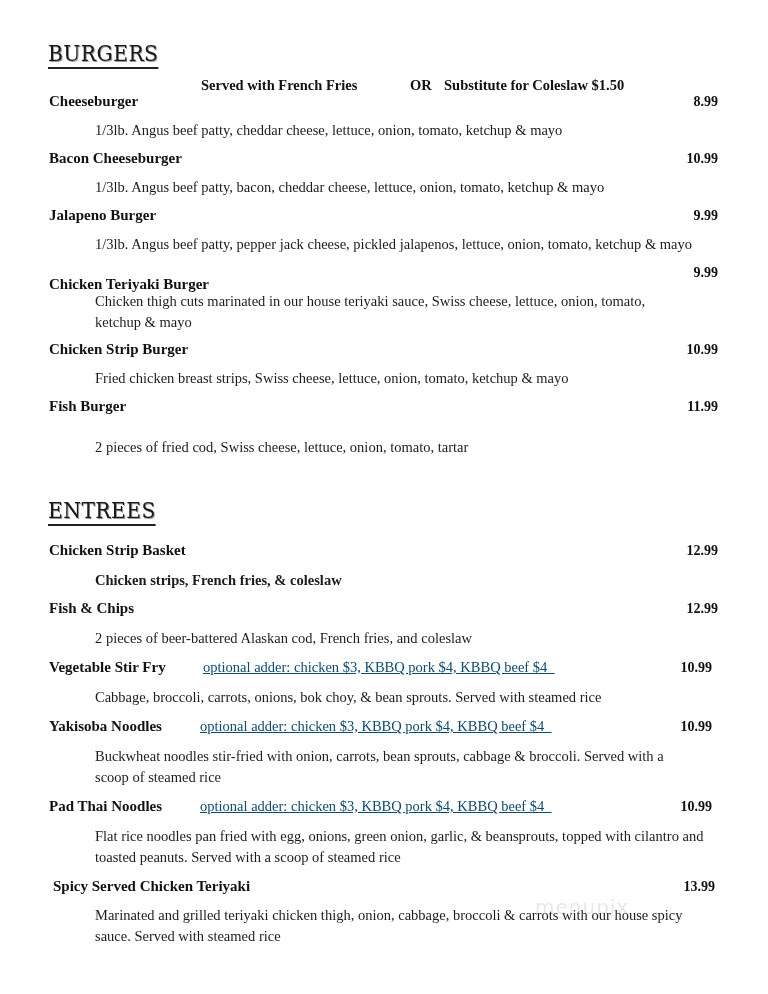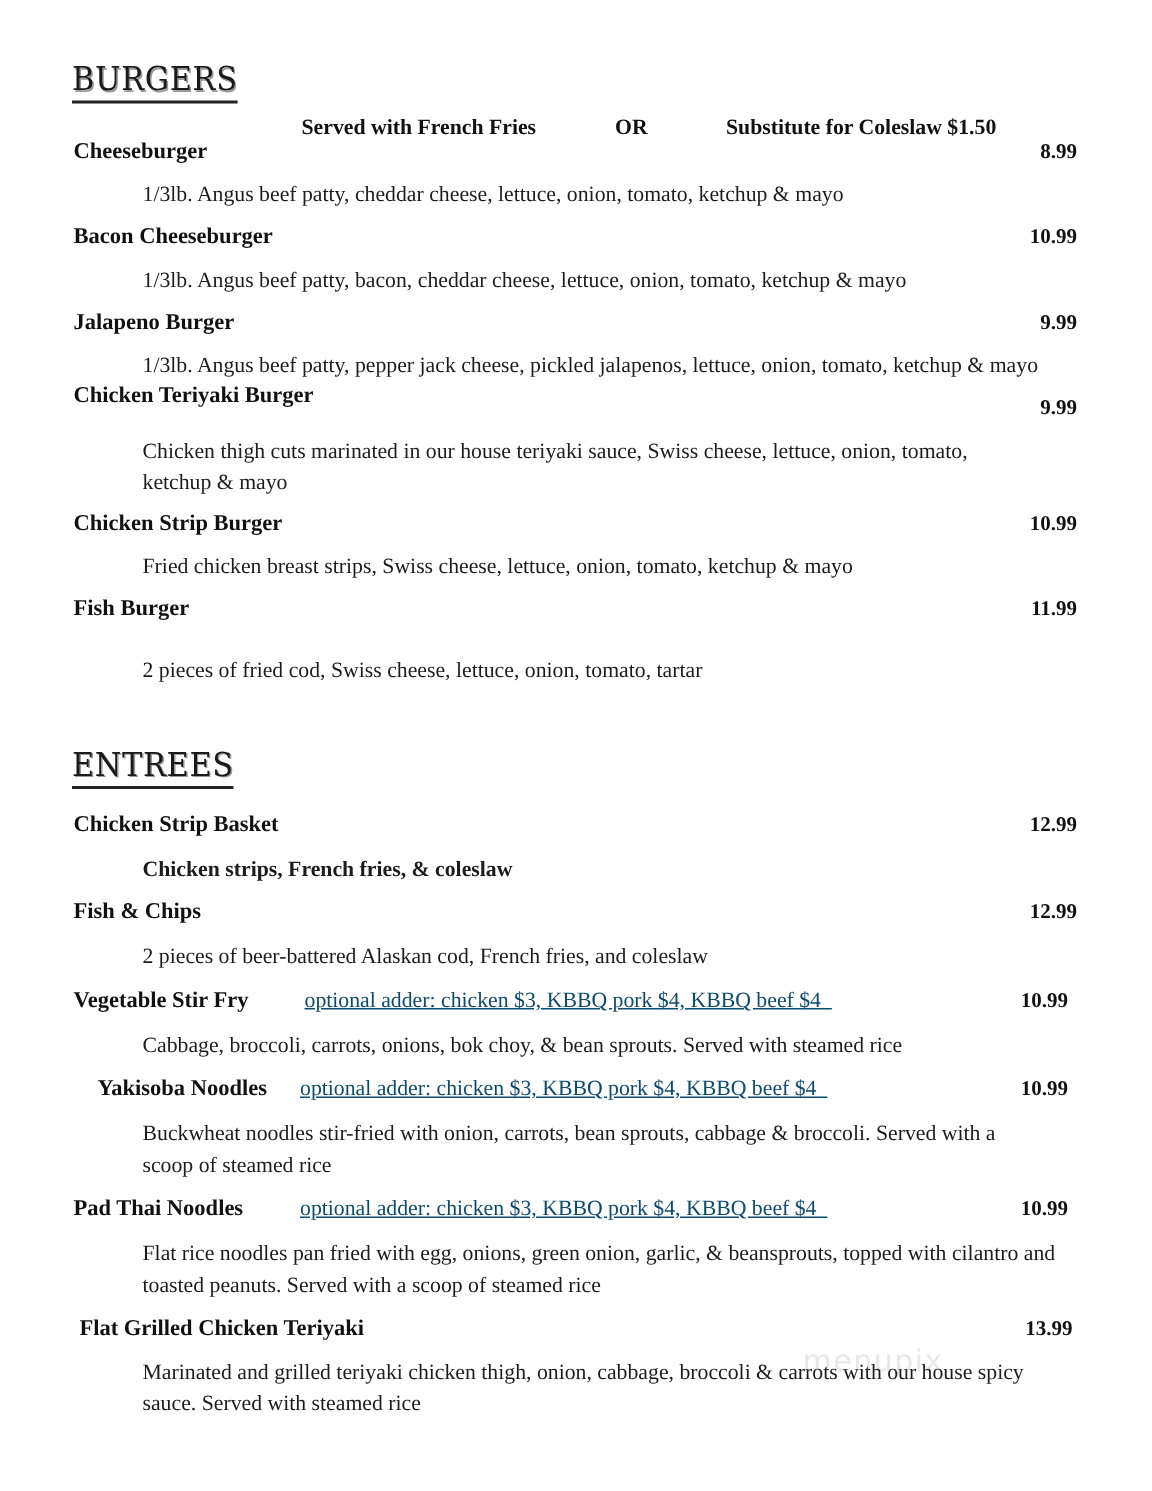--- a/index.html
+++ b/index.html
@@ -89,36 +89,36 @@
     }
   </style>
 </head>
 <body>
 
 <div class="section-header" style="top:42px;text-align:center;">
   <span class="section-title">BURGERS</span>
 </div>
 <span class="served-note" style="left:201px;">Served with French Fries</span>
 <span class="served-note" style="left:410px;">OR</span>
-<span class="served-note" style="left:484px;">Substitute for Coleslaw $1.50</span>
+<span class="served-note" style="left:444px;">Substitute for Coleslaw $1.50</span>
 
 <div>
   <span class="item-name" style="top:93px;">Cheeseburger</span>
   <span class="item-price" style="top:94px;">8.99</span>
   <div class="item-desc" style="top:120px;">1/3lb. Angus beef patty, cheddar cheese, lettuce, onion, tomato, ketchup &amp; mayo</div>
 
   <span class="item-name" style="top:150px;">Bacon Cheeseburger</span>
   <span class="item-price" style="top:151px;">10.99</span>
   <div class="item-desc" style="top:177px;">1/3lb. Angus beef patty, bacon, cheddar cheese, lettuce, onion, tomato, ketchup &amp; mayo</div>
 
   <span class="item-name" style="top:207px;">Jalapeno Burger</span>
   <span class="item-price" style="top:208px;">9.99</span>
   <div class="item-desc" style="top:234px; width:640px; white-space:nowrap;">1/3lb. Angus beef patty, pepper jack cheese, pickled jalapenos, lettuce, onion, tomato, ketchup &amp; mayo</div>
 
-  <span class="item-name" style="top:256px;">Chicken Teriyaki Burger</span>
+  <span class="item-name" style="top:276px;">Chicken Teriyaki Burger</span>
   <span class="item-price" style="top:265px;">9.99</span>
   <div class="item-desc" style="top:291px; width:585px;">Chicken thigh cuts marinated in our house teriyaki sauce, Swiss cheese, lettuce, onion, tomato, ketchup &amp; mayo</div>
 
   <span class="item-name" style="top:341px;">Chicken Strip Burger</span>
   <span class="item-price" style="top:342px;">10.99</span>
   <div class="item-desc" style="top:368px;">Fried chicken breast strips, Swiss cheese, lettuce, onion, tomato, ketchup &amp; mayo</div>
 
   <span class="item-name" style="top:398px;">Fish Burger</span>
   <span class="item-price" style="top:399px;">11.99</span>
   <div class="item-desc" style="top:437px;">2 pieces of fried cod, Swiss cheese, lettuce, onion, tomato, tartar</div>
@@ -135,28 +135,28 @@
 
   <span class="item-name" style="top:600px;">Fish &amp; Chips</span>
   <span class="item-price" style="top:601px;">12.99</span>
   <div class="item-desc" style="top:628px;">2 pieces of beer-battered Alaskan cod, French fries, and coleslaw</div>
 
   <span class="item-name" style="top:659px;">Vegetable Stir Fry</span>
   <span class="adder" style="left:203px; top:659px;">optional adder: chicken $3, KBBQ pork $4, KBBQ beef $4  </span>
   <span class="item-price shifted" style="top:660px;">10.99</span>
   <div class="item-desc" style="top:687px;">Cabbage, broccoli, carrots, onions, bok choy, &amp; bean sprouts. Served with steamed rice</div>
 
-  <span class="item-name" style="top:718px;margin-left:16px;">Yakisoba Noodles</span>
+  <span class="item-name" style="top:718px;">Yakisoba Noodles</span>
   <span class="adder" style="left:200px; top:718px;">optional adder: chicken $3, KBBQ pork $4, KBBQ beef $4  </span>
   <span class="item-price shifted" style="top:719px;">10.99</span>
   <div class="item-desc" style="top:746px; width:600px;">Buckwheat noodles stir-fried with onion, carrots, bean sprouts, cabbage &amp; broccoli. Served with a scoop of steamed rice</div>
 
   <span class="item-name" style="top:798px;">Pad Thai Noodles</span>
   <span class="adder" style="left:200px; top:798px;">optional adder: chicken $3, KBBQ pork $4, KBBQ beef $4  </span>
   <span class="item-price shifted" style="top:799px;">10.99</span>
   <div class="item-desc" style="top:826px; width:630px;">Flat rice noodles pan fried with egg, onions, green onion, garlic, &amp; beansprouts, topped with cilantro and toasted peanuts. Served with a scoop of steamed rice</div>
 
-  <span class="item-name" style="top:878px; left:53px;">Flat Grilled Chicken Teriyaki</span>
+  <span class="item-name" style="top:878px; left:53px;">Spicy Served Chicken Teriyaki</span>
   <span class="item-price" style="top:879px; right:53px;">13.99</span>
   <div class="item-desc" style="top:905px; width:605px;">Marinated and grilled teriyaki chicken thigh, onion, cabbage, broccoli &amp; carrots with our house spicy sauce. Served with steamed rice</div>
 </div>
 
 <span class="watermark">menupix</span>
 
 </body></html>

